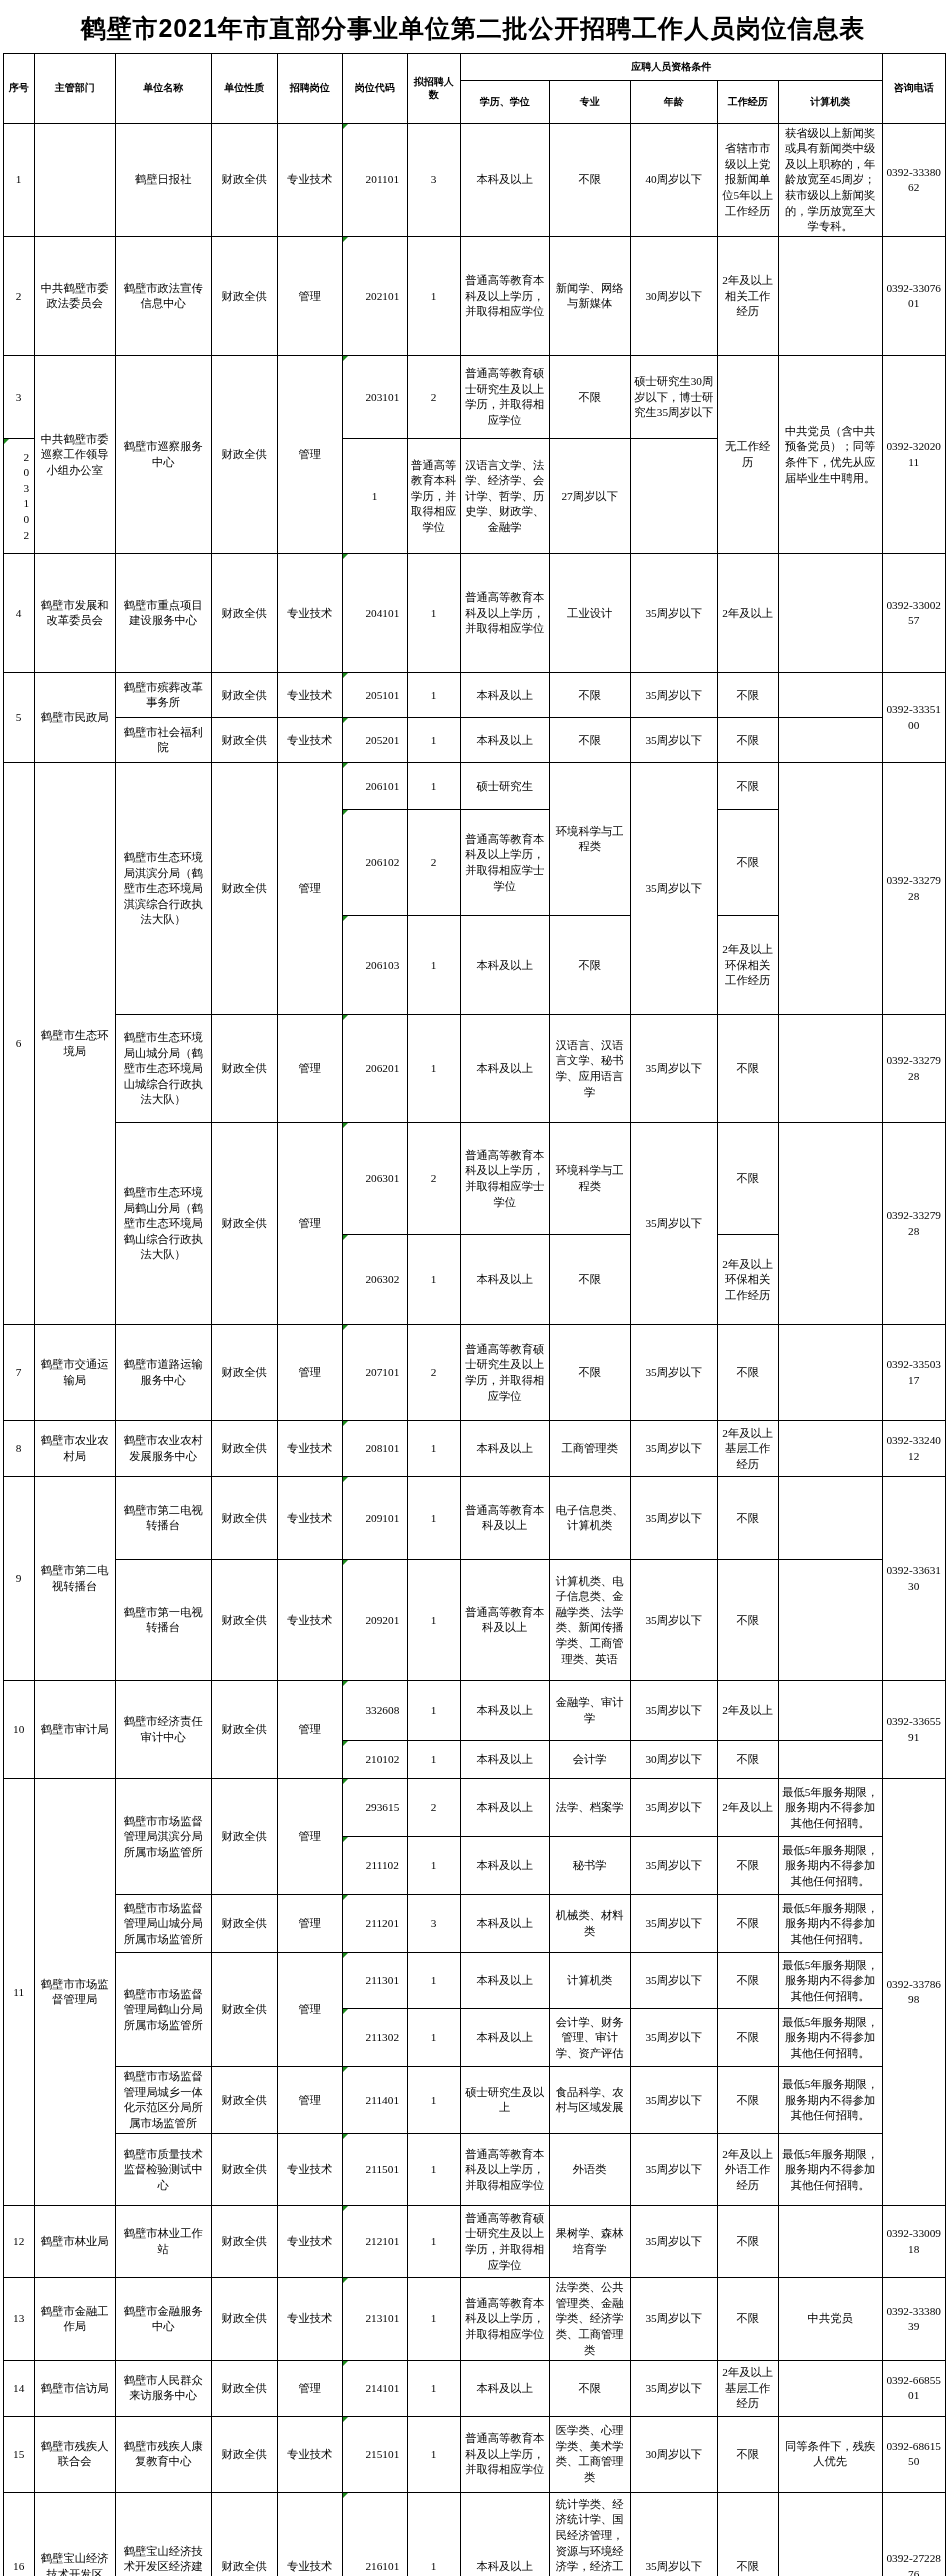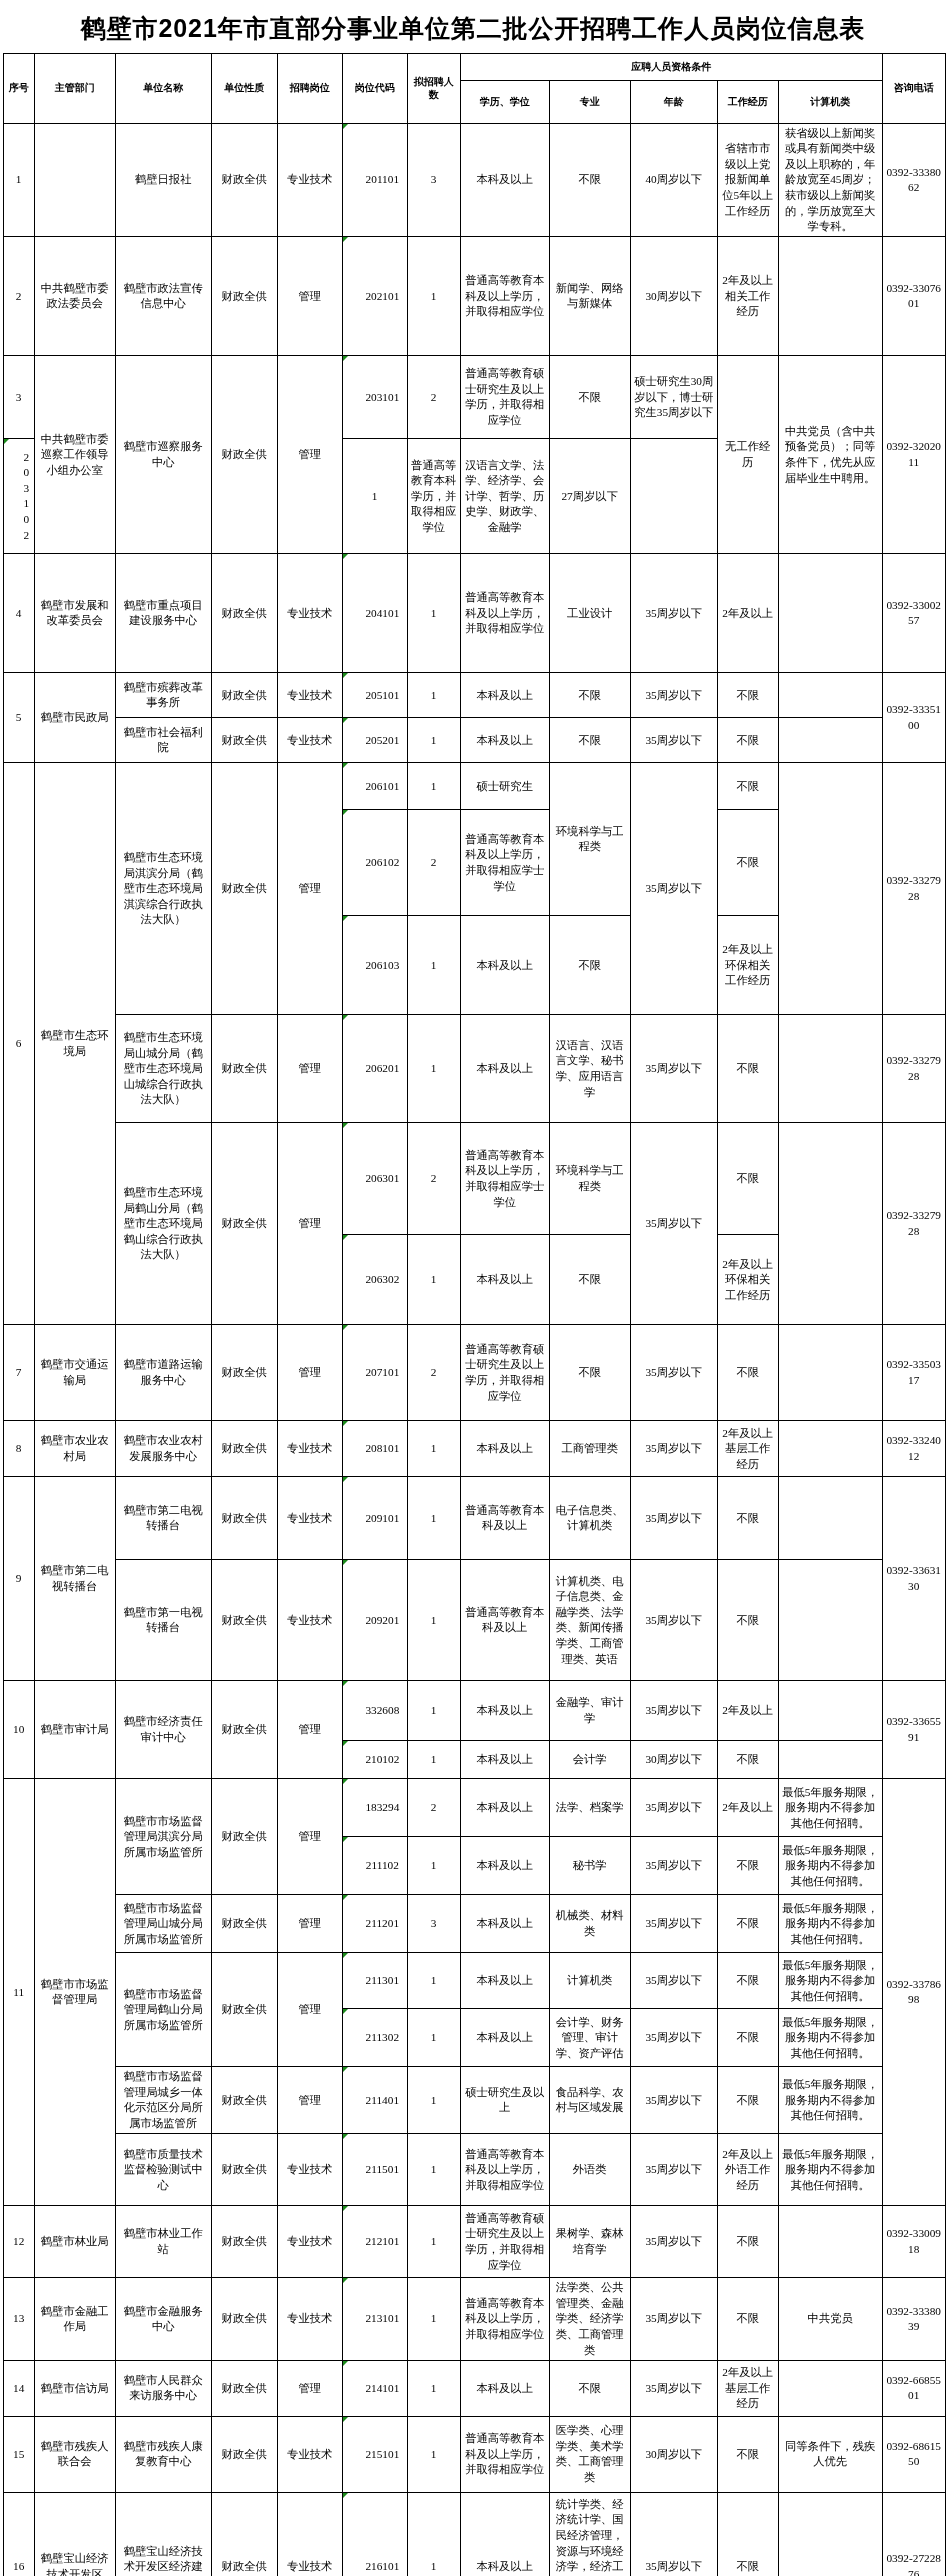--- a/index.html
+++ b/index.html
@@ -296,21 +296,21 @@
           <td>30周岁以下</td>
           <td>不限</td>
           <td></td>
         </tr>
         <tr class="gs" style="height: 58px;">
           <td rowspan="7">11</td>
           <td rowspan="7">鹤壁市市场监督管理局</td>
           <td rowspan="2">鹤壁市市场监督管理局淇滨分局所属市场监管所</td>
           <td rowspan="2">财政全供</td>
           <td rowspan="2">管理</td>
-          <td class="code-cell">183294</td>
+          <td class="code-cell">293615</td>
           <td>2</td>
           <td>本科及以上</td>
           <td>法学、档案学</td>
           <td>35周岁以下</td>
           <td>2年及以上</td>
           <td>最低5年服务期限，服务期内不得参加其他任何招聘。</td>
           <td rowspan="7">0392-3378698</td>
         </tr>
         <tr style="height: 58px;">
           <td class="code-cell">211102</td>

